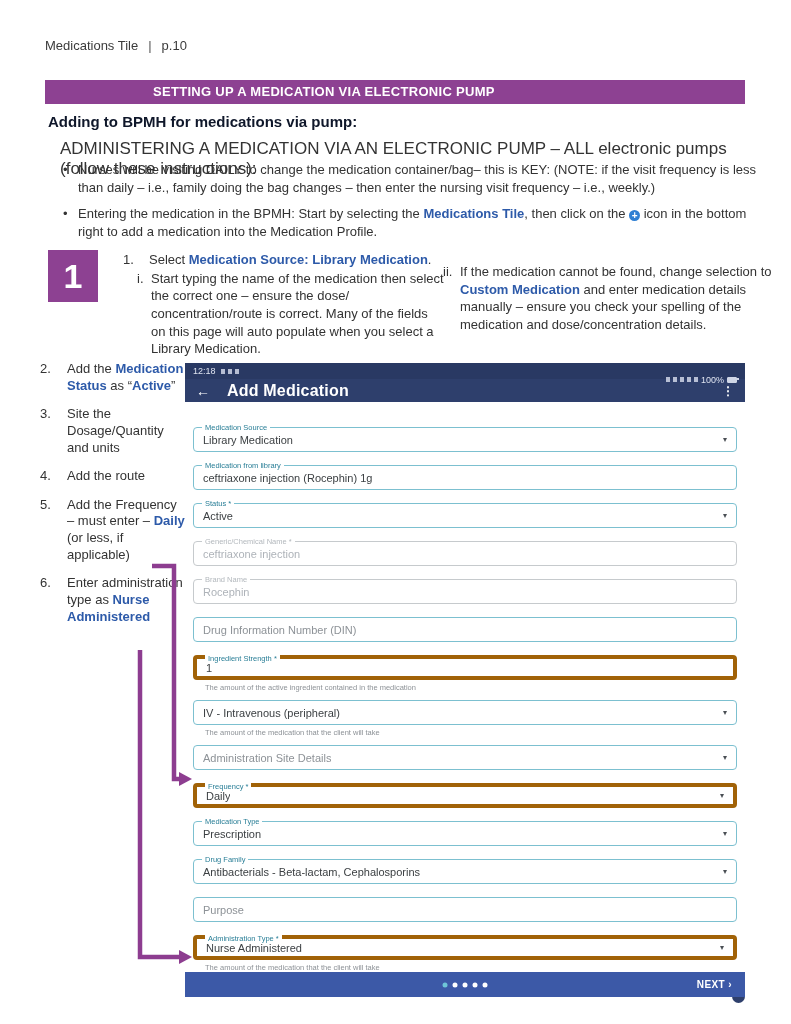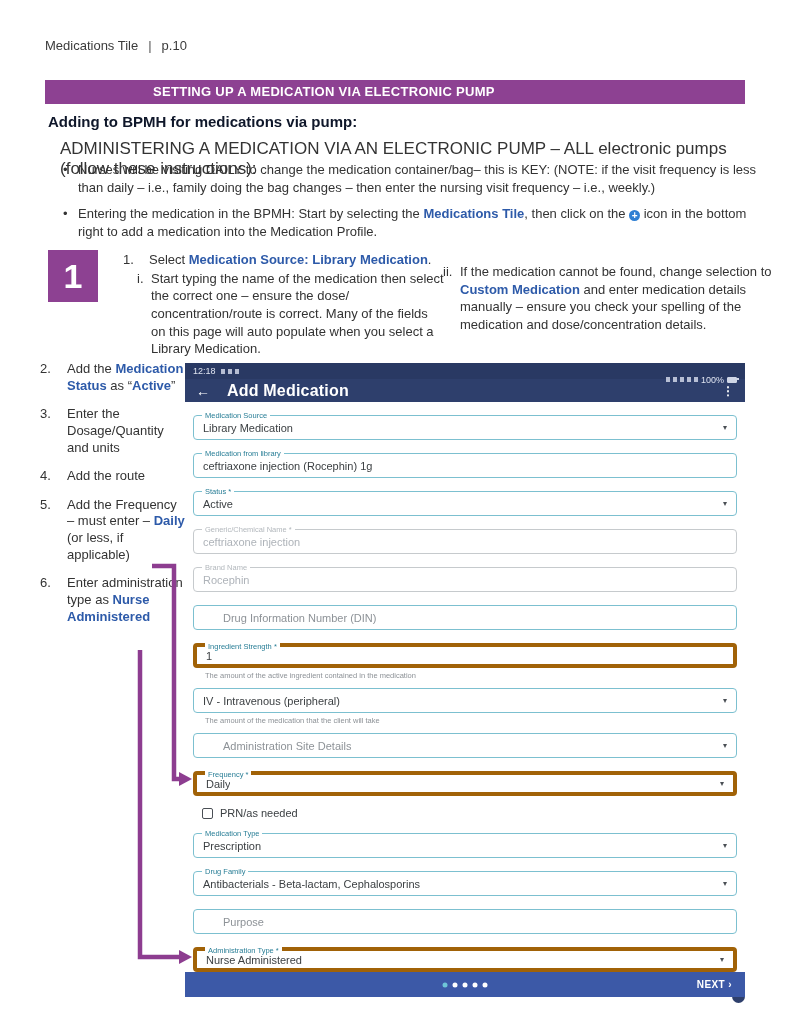--- a/index.html
+++ b/index.html
@@ -38,30 +38,30 @@
   .statusbar{height:16px;background:#293963;display:flex;align-items:center;padding:0 8px;
              color:#dfe4f0;font-size:9px;}
   .sb-right{margin-left:auto;display:flex;align-items:center;gap:3px;margin-top:17px;}
   .sb-ic{width:4px;height:5px;background:#cfd6e6;opacity:.85;display:inline-block;}
   .batt{width:8px;height:4px;border:1px solid #cfd6e6;border-radius:1px;position:relative;background:#cfd6e6;}
   .batt:after{content:"";position:absolute;right:-3px;top:0px;width:2px;height:2px;background:#cfd6e6;}
   .appbar{height:23px;background:#2e3f6c;color:#fff;display:flex;align-items:center;padding:0 11px;}
   .appbar .back{font-size:14px;margin-right:17px;cursor:default;}
   .appbar .title{font-size:16px;font-weight:bold;letter-spacing:.2px;}
   .appbar .menu{margin-left:auto;font-size:12px;font-weight:bold;}
-  .form{padding:0 8px;}
+  .form{padding:12px 8px;}
   .field{position:relative;height:25px;border:1px solid #7cc0d0;border-radius:4px;margin-top:13px;
          display:flex;align-items:center;padding:0 9px;box-sizing:border-box;background:#fff;}
   .field.focused{border:4px solid #a16207;}
   .field.disabled{border-color:#c6cacd;}
   .flabel{position:absolute;top:-5px;left:8px;background:#fff;padding:0 3px;font-size:7.5px;color:#2a7f97;white-space:nowrap;}
   .field.disabled .flabel{color:#b3b8bd;}
   .fvalue{font-size:11px;color:#3c4043;white-space:nowrap;overflow:hidden;}
   .field.disabled .fvalue{color:#aeb3b9;}
-  .fvalue.ph{color:#8d9297;margin-left:20px;}
+  .fvalue.ph{color:#8d9297;}
   .caret{margin-left:auto;font-size:8px;color:#4a4f55;flex:none;}
   .helper{font-size:7.5px;color:#8d9297;margin:3px 0 0 12px;line-height:1.2;}
   .helper + .field{margin-top:8px;}
   .checkbox-row{display:flex;align-items:center;margin:10px 0 0 9px;height:14px;}
   .cbox{width:11px;height:11px;border:1.5px solid #4a4f55;border-radius:2px;margin-right:7px;
         box-sizing:border-box;background:#fff;flex:none;}
   .cbl{font-size:11px;color:#3c4043;}
   .footer{position:absolute;left:0;bottom:0;width:100%;height:25px;background:#3c59a7;z-index:3;}
   .dots{position:absolute;left:50%;top:50%;transform:translate(-50%,-50%);display:flex;gap:5px;}
   .fdot{width:5px;height:5px;border-radius:50%;background:#fff;}
@@ -117,21 +117,21 @@
     <span><span>If the medication cannot be found, change selection to </span><span class="blue">Custom Medication</span><span> and enter medication details manually – ensure you check your spelling of the medication and dose/concentration details.</span></span>
   </div>
 
   <div class="side-list">
       <div class="side-item">
         <span class="side-num">2.</span>
         <span class="side-text"><span>Add the </span><span class="blue">Medication Status</span><span> as “</span><span class="blue">Active</span><span>”</span></span>
       </div>
       <div class="side-item">
         <span class="side-num">3.</span>
-        <span class="side-text"><span>Enter the Dosage/Quantity and units</span></span>
+        <span class="side-text"><span>Site the Dosage/Quantity and units</span></span>
       </div>
       <div class="side-item">
         <span class="side-num">4.</span>
         <span class="side-text"><span>Add the route</span></span>
       </div>
       <div class="side-item">
         <span class="side-num">5.</span>
         <span class="side-text"><span>Add the Frequency – must enter – </span><span class="blue">Daily</span><span> (or less, if applicable)</span></span>
       </div>
       <div class="side-item">
@@ -200,24 +200,20 @@
         </div>
         <div class="helper">The amount of the medication that the client will take</div>
         <div class="field">
           <span class="fvalue ph">Administration Site Details</span>
           <span class="caret">▾</span>
         </div>
         <div class="field focused">
           <span class="flabel">Frequency *</span>
           <span class="fvalue">Daily</span>
           <span class="caret">▾</span>
-        </div>
-        <div class="checkbox-row">
-          <span class="cbox"></span>
-          <span class="cbl">PRN/as needed</span>
         </div>
         <div class="field">
           <span class="flabel">Medication Type</span>
           <span class="fvalue">Prescription</span>
           <span class="caret">▾</span>
         </div>
         <div class="field">
           <span class="flabel">Drug Family</span>
           <span class="fvalue">Antibacterials - Beta-lactam, Cephalosporins</span>
           <span class="caret">▾</span>

